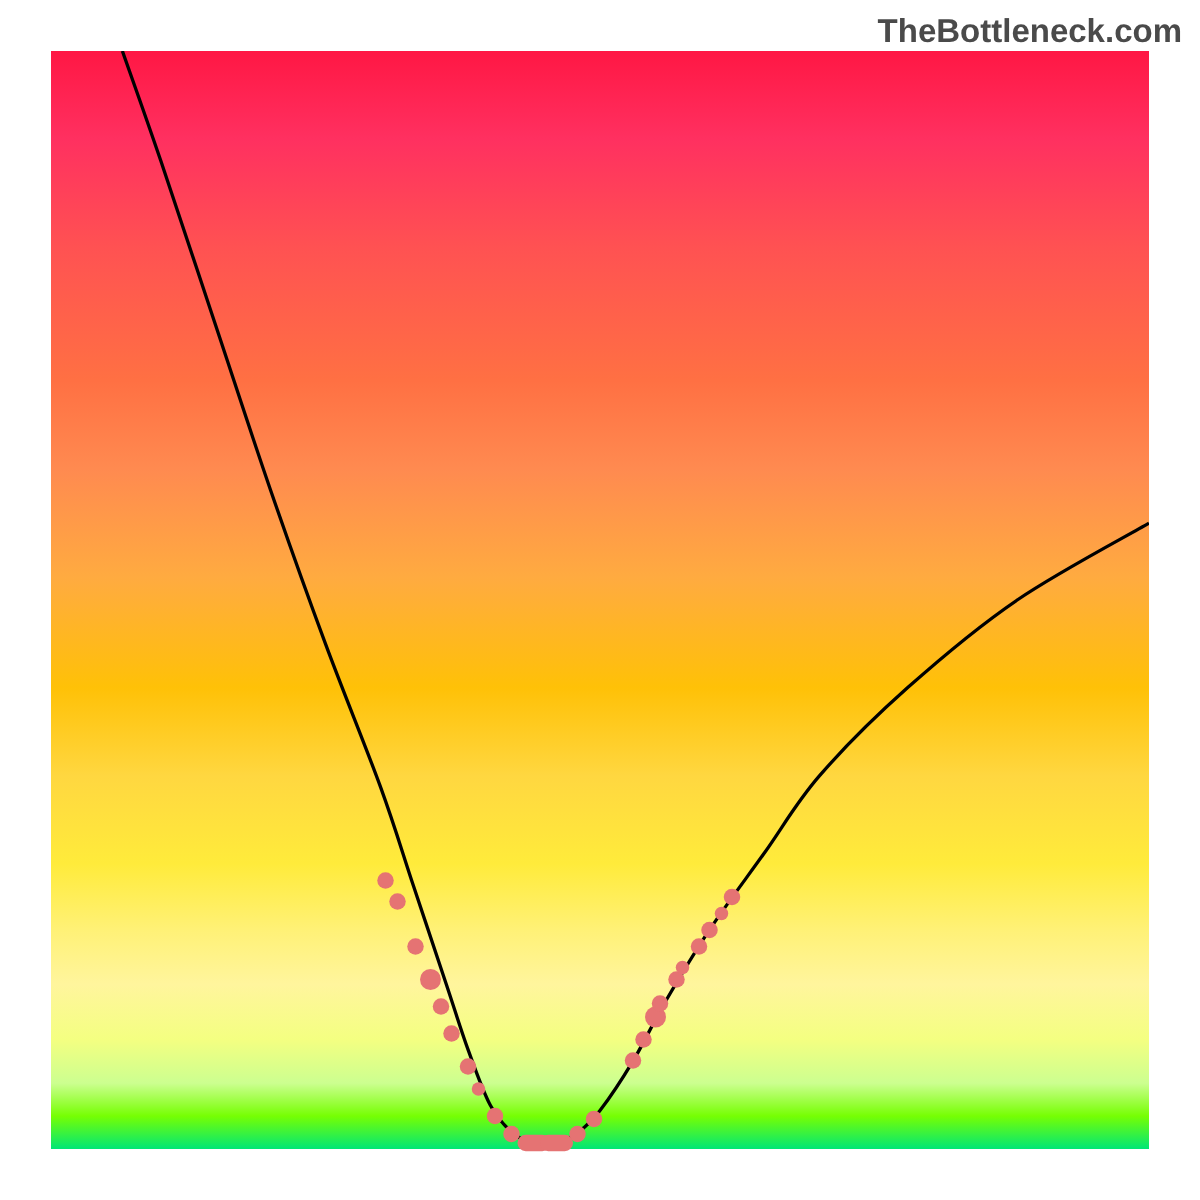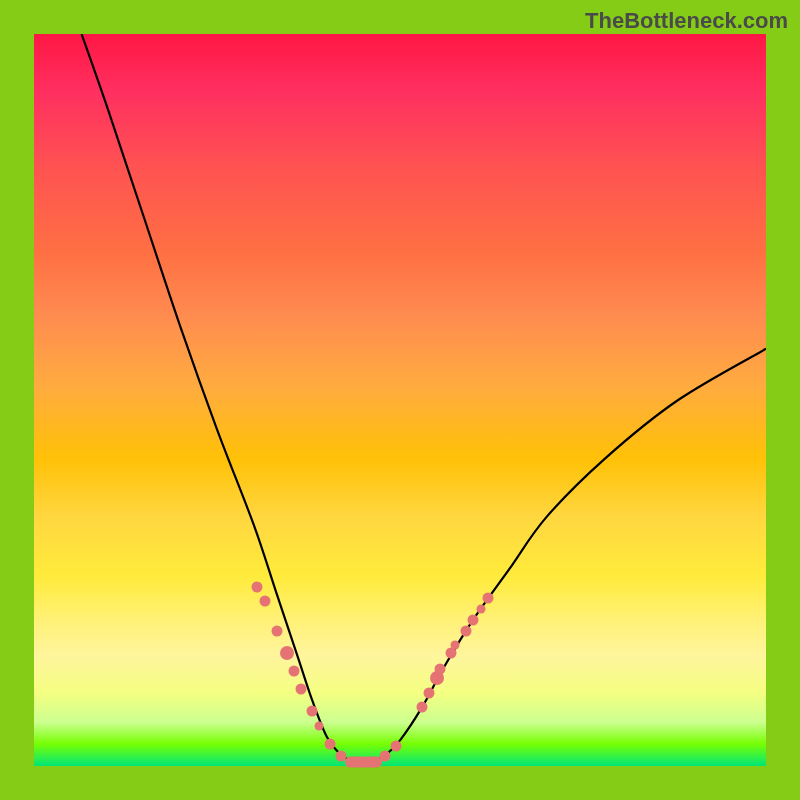--- a/index.html
+++ b/index.html
@@ -2,21 +2,21 @@
 <html><head>
 <meta charset="utf-8">
 <style>
   * { margin: 0; padding: 0; box-sizing: border-box; }
   html, body { width: 800px; height: 800px; overflow: hidden; background: #000; }
   
   .chart-container {
     position: relative;
     width: 800px;
     height: 800px;
-    background: #84cc16;
+    background: #ffffff;
   }
   
   .plot-area {
     position: absolute;
     left: 34px;
     top: 34px;
     width: 732px;
     height: 732px;
     background: linear-gradient(to bottom,
       #ff1744 0%,

